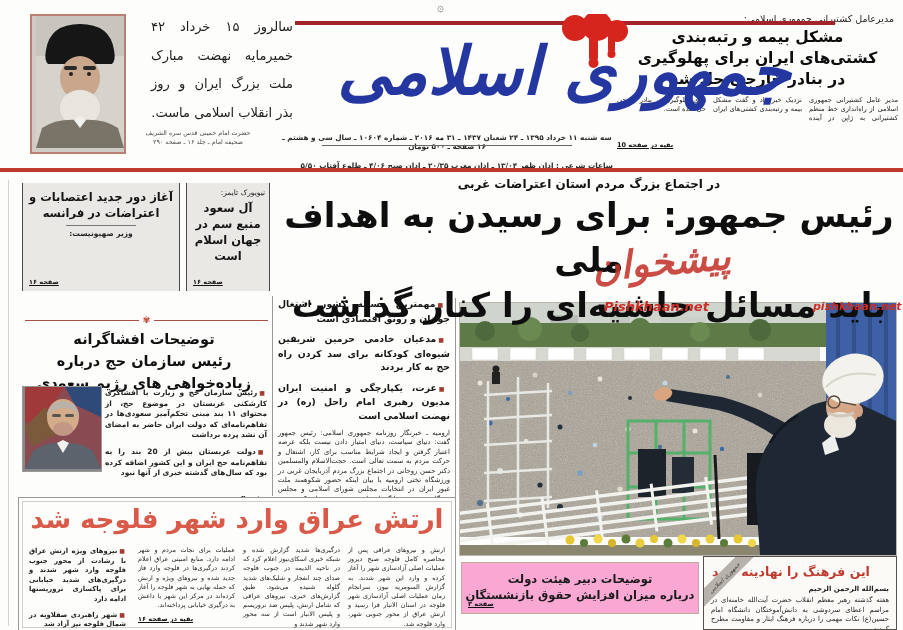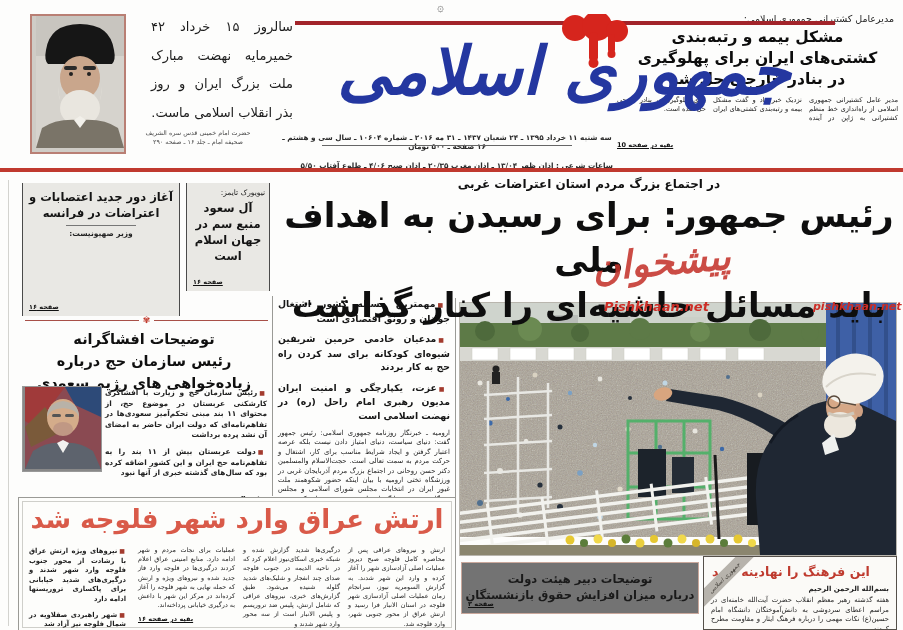--- a/index.html
+++ b/index.html
@@ -30,21 +30,21 @@
              column-count:3;column-gap:7px;text-align:justify;}
   .ship-more{display:block;text-align:left;margin-top:1px;}
 
   .page-rule{left:0;top:168px;width:903px;height:4px;background:#c0392f;}
 
   
   .graybox{background:#e9e8e4;border-left:1px solid #4a4a4a;border-right:1px solid #4a4a4a;}
   .nyt{left:186px;top:183px;width:84px;height:108px;padding:5px 4px;box-sizing:border-box;}
   .nyt-kicker{font-size:7.5px;color:#222;text-align:right;}
   .nyt-title{font-size:11.5px;font-weight:bold;line-height:16px;text-align:center;margin-top:3px;color:#141414;}
-  .fr{left:22px;top:183px;width:158px;height:133px;padding:6px 6px;box-sizing:border-box;}
+  .fr{left:22px;top:183px;width:158px;height:108px;padding:6px 6px;box-sizing:border-box;}
   .fr-title{font-size:11.5px;font-weight:bold;line-height:16px;text-align:center;color:#141414;}
   .fr-div{width:70px;margin:4px auto 3px auto;border-top:1px solid #777;height:0;}
   .fr-kicker{font-size:7.5px;font-weight:bold;text-align:center;color:#222;}
   .fr-sub{font-size:10px;font-weight:bold;line-height:13.5px;text-align:center;margin-top:2px;color:#141414;}
   .boxlink{position:absolute;bottom:5px;left:6px;}
 
   .orn{left:25px;top:316px;width:243px;display:flex;align-items:center;gap:4px;}
   .orn .line{flex:1;border-top:1px solid #a85048;height:0;}
   .orn .glyph{font-size:9px;color:#c0392b;line-height:9px;}
 
@@ -77,21 +77,21 @@
 
   
   .fall{left:18px;top:497px;width:436px;height:133px;border:1px solid #9a9a96;background:#fdfdfb;
         outline:1px solid #cfcfca;outline-offset:-5px;}
   .fall-headline{margin-top:6px;font-size:26px;font-weight:bold;letter-spacing:1px;color:#d95a49;text-align:center;}
   .fcol{position:absolute;top:48px;width:97px;font-size:6.4px;line-height:9.2px;color:#1c1c1c;text-align:justify;}
   .fcol.c1{left:329px;} .fcol.c2{left:224px;} .fcol.c3{left:119px;} .fcol.c4{left:10px;}
   .fbul{font-size:6.8px;line-height:9.6px;font-weight:bold;text-align:justify;margin-bottom:5px;color:#1c1c1c;}
   .fall-more{position:absolute;left:119px;bottom:8px;}
 
-  .pension{left:461px;top:562px;width:238px;height:52px;background:#737373;border:1px solid #caa89c;
+  .pension{left:461px;top:562px;width:238px;height:52px;background:#f9a8d4;border:1px solid #caa89c;
            box-sizing:border-box;padding-top:8px;}
   .pension div{font-size:11.5px;font-weight:bold;line-height:16px;text-align:center;color:#1a1a1a;}
 
   .note{left:703px;top:556px;width:194px;height:74px;border:1px solid #55504a;background:#fbfaf7;
         box-sizing:border-box;padding:5px 7px;overflow:hidden;}
   .note-ribbon{position:absolute;left:-26px;top:14px;width:92px;height:13px;background:#b7b3ac;
                transform:rotate(-45deg);font-size:6px;font-style:italic;color:#403c36;text-align:center;line-height:13px;}
   .note-title{font-size:12.5px;font-weight:bold;color:#bf3a2e;text-align:center;margin:2px 0 0 0;padding-right:18px;}
   .note-bism{font-size:7px;font-weight:bold;text-align:right;margin-top:6px;color:#222;}
   .note-body{font-size:6.8px;line-height:9.6px;text-align:justify;margin-top:3px;color:#222;}
@@ -195,21 +195,21 @@
       <path d="M22,30 Q22,16 38,14 Q54,16 54,30 Q52,22 38,21 Q24,22 22,30 Z" fill="#b8b2a8"></path>
       <rect x="27" y="27" width="9" height="3" rx="1.5" fill="#555"></rect>
       <rect x="40" y="27" width="9" height="3" rx="1.5" fill="#555"></rect>
       <ellipse cx="38" cy="42" rx="10" ry="7" fill="#c09884"></ellipse>
       <path d="M0,82 L8,64 Q22,54 38,56 Q54,54 68,64 L76,82 Z" fill="#5d636d"></path>
       <path d="M32,56 L38,66 L44,56 L38,53 Z" fill="#f2f2f0"></path>
     </svg>
   </div>
   <div class="abs hajj-bullets">
     <div class="hbul"><span class="sq">■</span><span>رئیس سازمان حج و زیارت با افشاگری کارشکنی عربستان در موضوع حج، از محتوای ۱۱ بند مبنی تحکم‌آمیز سعودی‌ها در تفاهم‌نامه‌ای که دولت ایران حاضر به امضای آن نشد پرده برداشت</span></div>
-    <div class="hbul"><span class="sq">■</span><span>دولت عربستان بیش از ۱۱ بند را به تفاهم‌نامه حج ایران و این کشور اضافه کرده بود که سال‌های گذشته خبری از آنها نبود</span></div>
+    <div class="hbul"><span class="sq">■</span><span>دولت عربستان بیش از 20 بند را به تفاهم‌نامه حج ایران و این کشور اضافه کرده بود که سال‌های گذشته خبری از آنها نبود</span></div>
     <span class="plink">صفحه ۲</span>
   </div>
 
   <div class="abs mid">
     <div class="mbul"><span class="sq">■</span><span>مهمترین مسئله کشور اشتغال جوانان و رونق اقتصادی است</span></div>
     <div class="mbul"><span class="sq">■</span><span>مدعیان خادمی حرمین شریفین شیوه‌ای کودکانه برای سد کردن راه حج به کار بردند</span></div>
     <div class="mbul"><span class="sq">■</span><span>عزت، یکپارچگی و امنیت ایران مدیون رهبری امام راحل (ره) در نهضت اسلامی است</span></div>
     <div class="mid-body">ارومیه ـ خبرنگار روزنامه جمهوری اسلامی: رئیس جمهور گفت: دنیای سیاست، دنیای امتیاز دادن نیست بلکه عرصه اعتبار گرفتن و ایجاد شرایط مناسب برای کار، اشتغال و حرکت مردم به سمت تعالی است. حجت‌الاسلام والمسلمین دکتر حسن روحانی در اجتماع بزرگ مردم آذربایجان غربی در ورزشگاه تختی ارومیه با بیان اینکه حضور شکوهمند ملت غیور ایران در انتخابات مجلس شورای اسلامی و مجلس خبرگان رهبری نشانگر اعتماد مردم به مجریان کشور بود اظهار داشت: اگر اعتماد به مجریان نباشد و رقابت سالم وجود نداشته باشد، مردم به تردید می‌افتند و انتخابات شکوهمند هم نخواهد بود.</div>
     <span class="mid-more">بقیه در صفحه ۳</span>
   </div>

